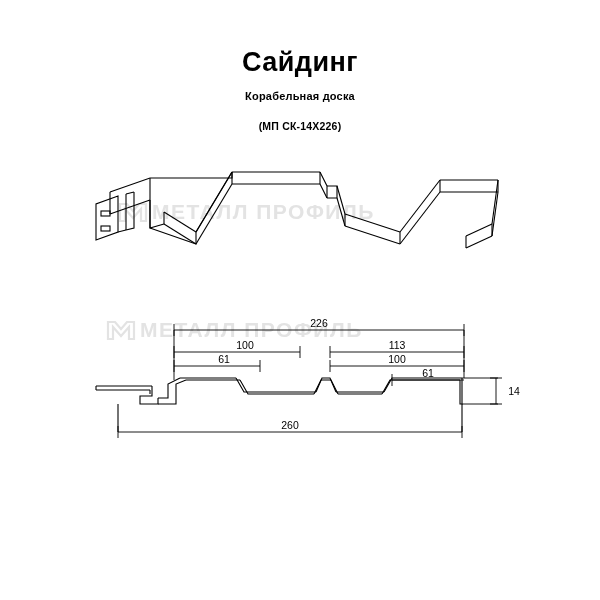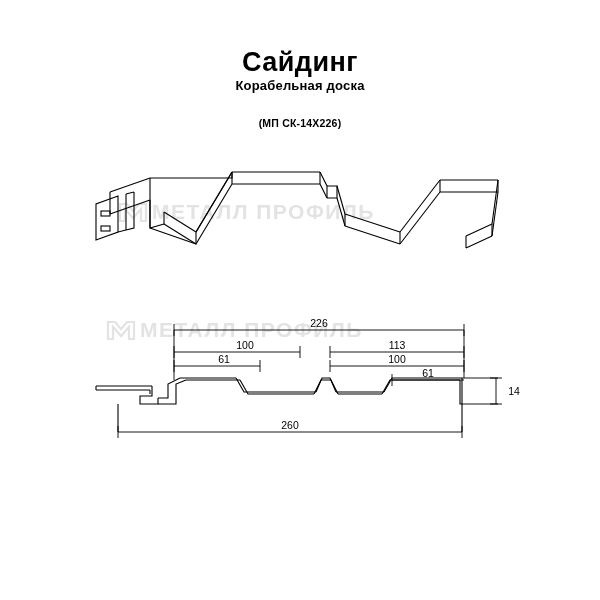--- a/index.html
+++ b/index.html
@@ -32,29 +32,29 @@
     text-align: center;
   }
   .title {
     font-size: 27px;
     font-weight: bold;
     letter-spacing: 0.5px;
     line-height: 1.1;
     margin: 0;
   }
   .subtitle {
-    font-size: 13px;
-    font-weight: bold;
-    margin-top: 0;
+    font-size: 11px;
+    font-weight: bold;
+    margin-top: 12px;
     letter-spacing: 0.2px;
   }
   .code {
     font-size: 10.5px;
     font-weight: bold;
-    margin-top: 24px;
+    margin-top: 18px;
     letter-spacing: 0.2px;
   }
 
   
   .footer {
     position: absolute;
     top: 528px;
     left: 0;
     width: 600px;
     text-align: center;

